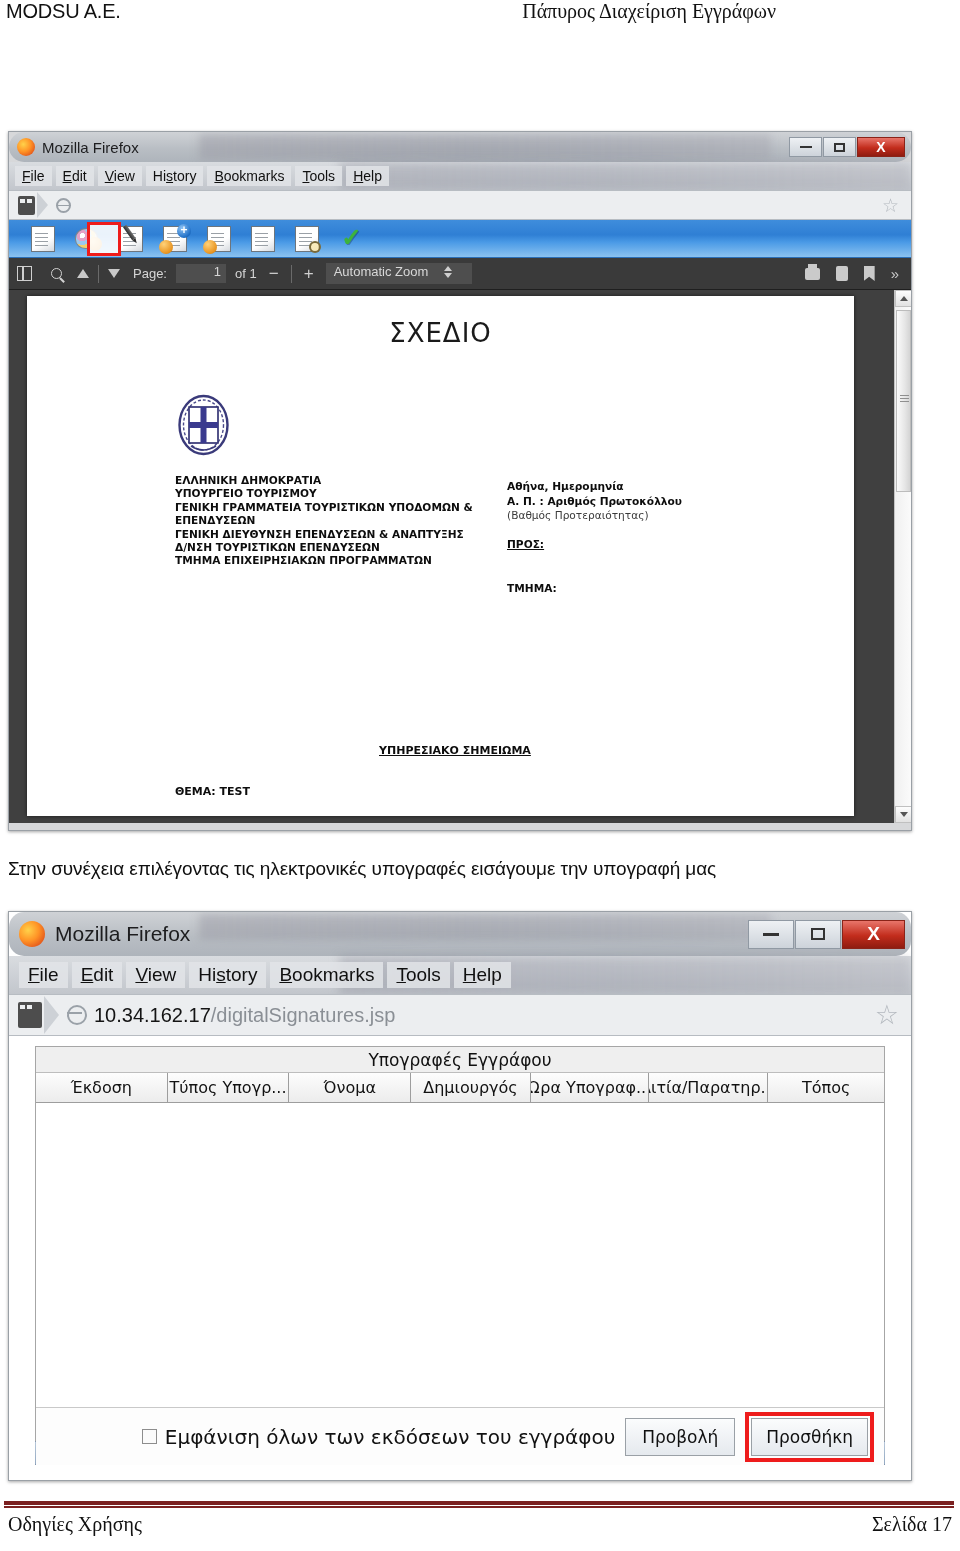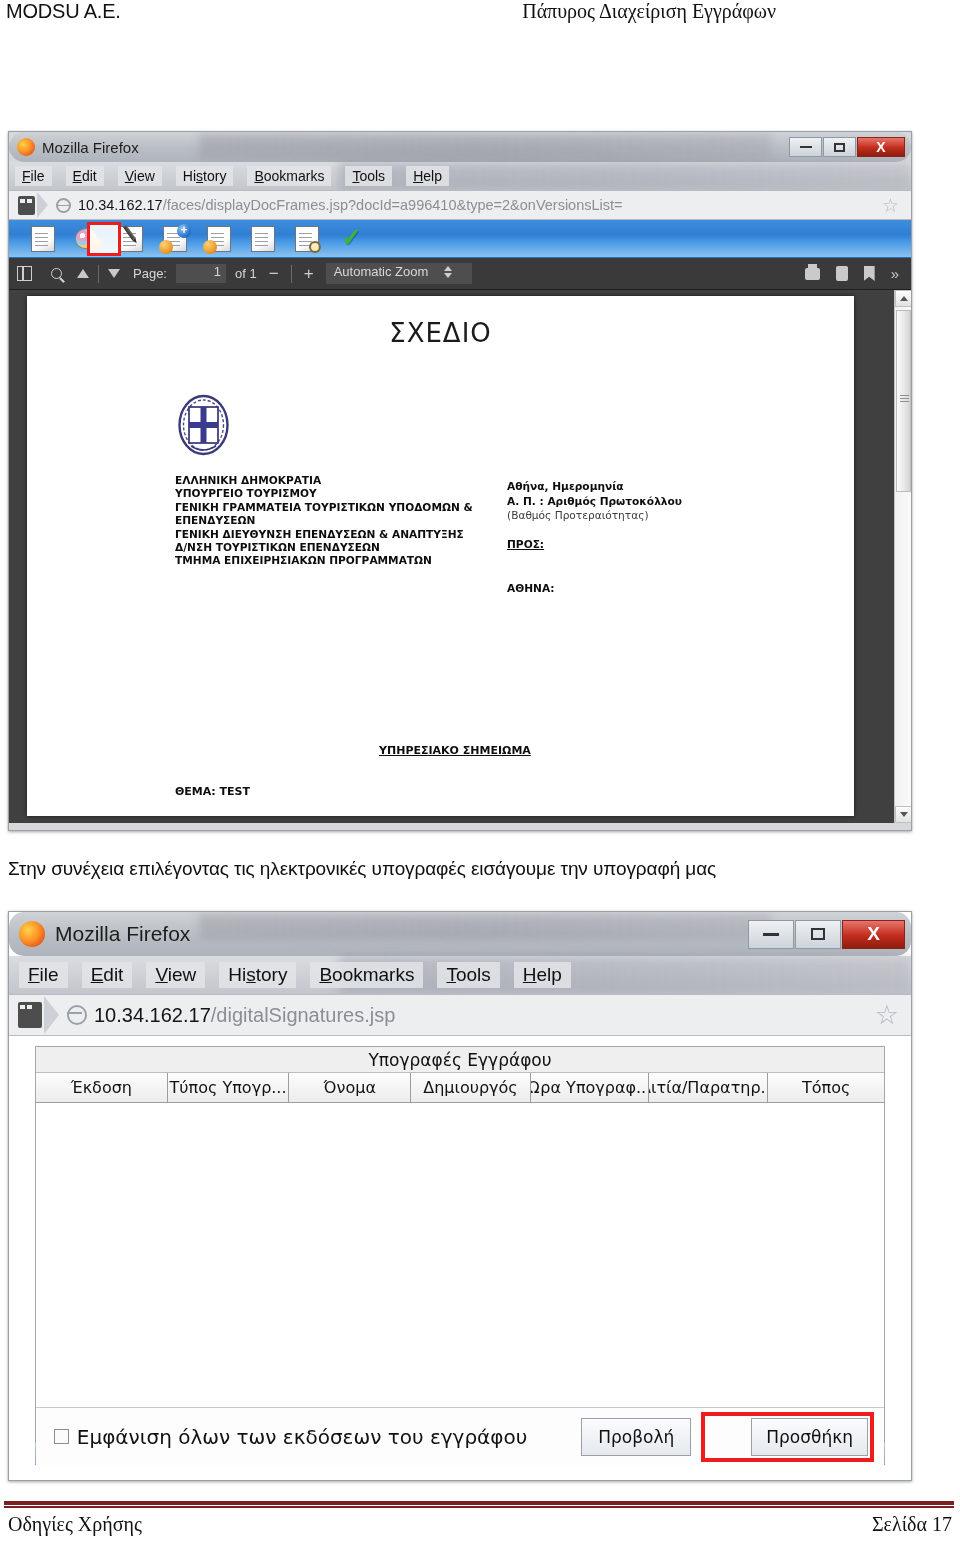--- a/index.html
+++ b/index.html
@@ -71,21 +71,21 @@
     width: 48px;
     background: linear-gradient(180deg,#e8756a,#c22c1c 55%,#8f1c10);
     border-color: #8a2318; color: #fff; font-weight: bold; font-size: 14px;
   }
   .wb .min-bar { width: 12px; height: 2px; background: #333; }
   .wb .max-box { width: 11px; height: 9px; border: 2px solid #333; }
 
   .menubar {
     position: relative; height: 28px;
     background: linear-gradient(180deg,#d9dce0,#c2c6cc);
-    display: flex; align-items: center; padding-left: 6px; gap: 14px;
+    display: flex; align-items: center; padding-left: 6px; gap: 4px;
   }
   .menubar::after{
     content:""; position:absolute; left:330px; right:0; top:0; bottom:0;
     background: linear-gradient(90deg, rgba(140,142,155,.40), rgba(110,112,130,.25), rgba(165,165,175,.35));
     filter: blur(5px); pointer-events:none;
   }
   .menu-item {
     font-size: 14px; color: #101010; padding: 2px 7px; position: relative; z-index: 2;
     background: rgba(226,228,232,.85);
   }
@@ -364,21 +364,20 @@
   .sig-check-wrap { display: flex; align-items: center; gap: 8px; font-size: 20px; color: #111;
     font-family: "DejaVu Sans", sans-serif; }
   .sig-check {
     width: 15px; height: 15px; border: 1px solid #8d8d8d; background: #fbfbfb;
   }
   .sig-btn {
     min-width: 110px; height: 38px; padding: 0 14px;
     border: 1px solid #9aa0a6; background: linear-gradient(180deg,#fbfcfd,#e5e9ee);
     font-size: 17px; color: #101010; display:flex;align-items:center;justify-content:center;
     font-family: "DejaVu Sans", sans-serif;
-    margin-left: 44px;
   }
   .btn-highlight-wrap { position: relative; padding: 6px; }
   .btn-highlight-wrap::before{
     content:""; position:absolute; inset:0; border: 4px solid #ee1c1c; pointer-events:none;
   }
   .progress-bar {
     height: 24px; margin-top: 0;
     background: linear-gradient(180deg,#b6c6d8,#94a9c2);
     border-top: 1px solid #8496ae; border-bottom: 1px solid #8496ae;
     display:flex;align-items:center;justify-content:center;
@@ -440,21 +439,20 @@
     <div class="menu-item">Hi<u>s</u>tory</div>
     <div class="menu-item"><u>B</u>ookmarks</div>
     <div class="menu-item"><u>T</u>ools</div>
     <div class="menu-item"><u>H</u>elp</div>
   </div>
 
   <div class="urlbar">
     <div class="site-icon"></div>
     <div class="url-arrow"></div>
     <div class="globe-icon"></div>
-    <div class="url-text"><b>10.34.162.17</b><span>/faces/displayDocFrames.jsp?docId=a996410&amp;type=2&amp;onVersionsList=</span></div>
     <div class="star-icon">☆</div>
   </div>
 
   <div class="app-toolbar">
     <div class="tb-icon">
       <span class="doc-shape"></span>
     </div>
     <div class="tb-icon">
       <span class="tb-palette"></span>
         <span class="badge orange" style="right:-3px;bottom:1px"></span>
@@ -539,21 +537,21 @@
         <div>ΤΜΗΜΑ ΕΠΙΧΕΙΡΗΣΙΑΚΩΝ ΠΡΟΓΡΑΜΜΑΤΩΝ</div>
       </div>
 
       <div class="doc-right">
         <div>Αθήνα,  Ημερομηνία</div>
         <div>Α. Π. :  Αριθμός Πρωτοκόλλου</div>
         <div class="light">(Βαθμός Προτεραιότητας)</div>
         <div style="height:14px"></div>
         <div class="u">ΠΡΟΣ:</div>
         <div style="height:30px"></div>
-        <div>ΑΘΗΝΑ:</div>
+        <div>ΤΜΗΜΑ:</div>
       </div>
 
 
       <div class="doc-note">ΥΠΗΡΕΣΙΑΚΟ ΣΗΜΕΙΩΜΑ</div>
       <div class="doc-subject">ΘΕΜΑ: TEST</div>
     </div>
 
     <div class="pdf-scrollbar">
       <div class="sb-arrow up">
           <span></span>

